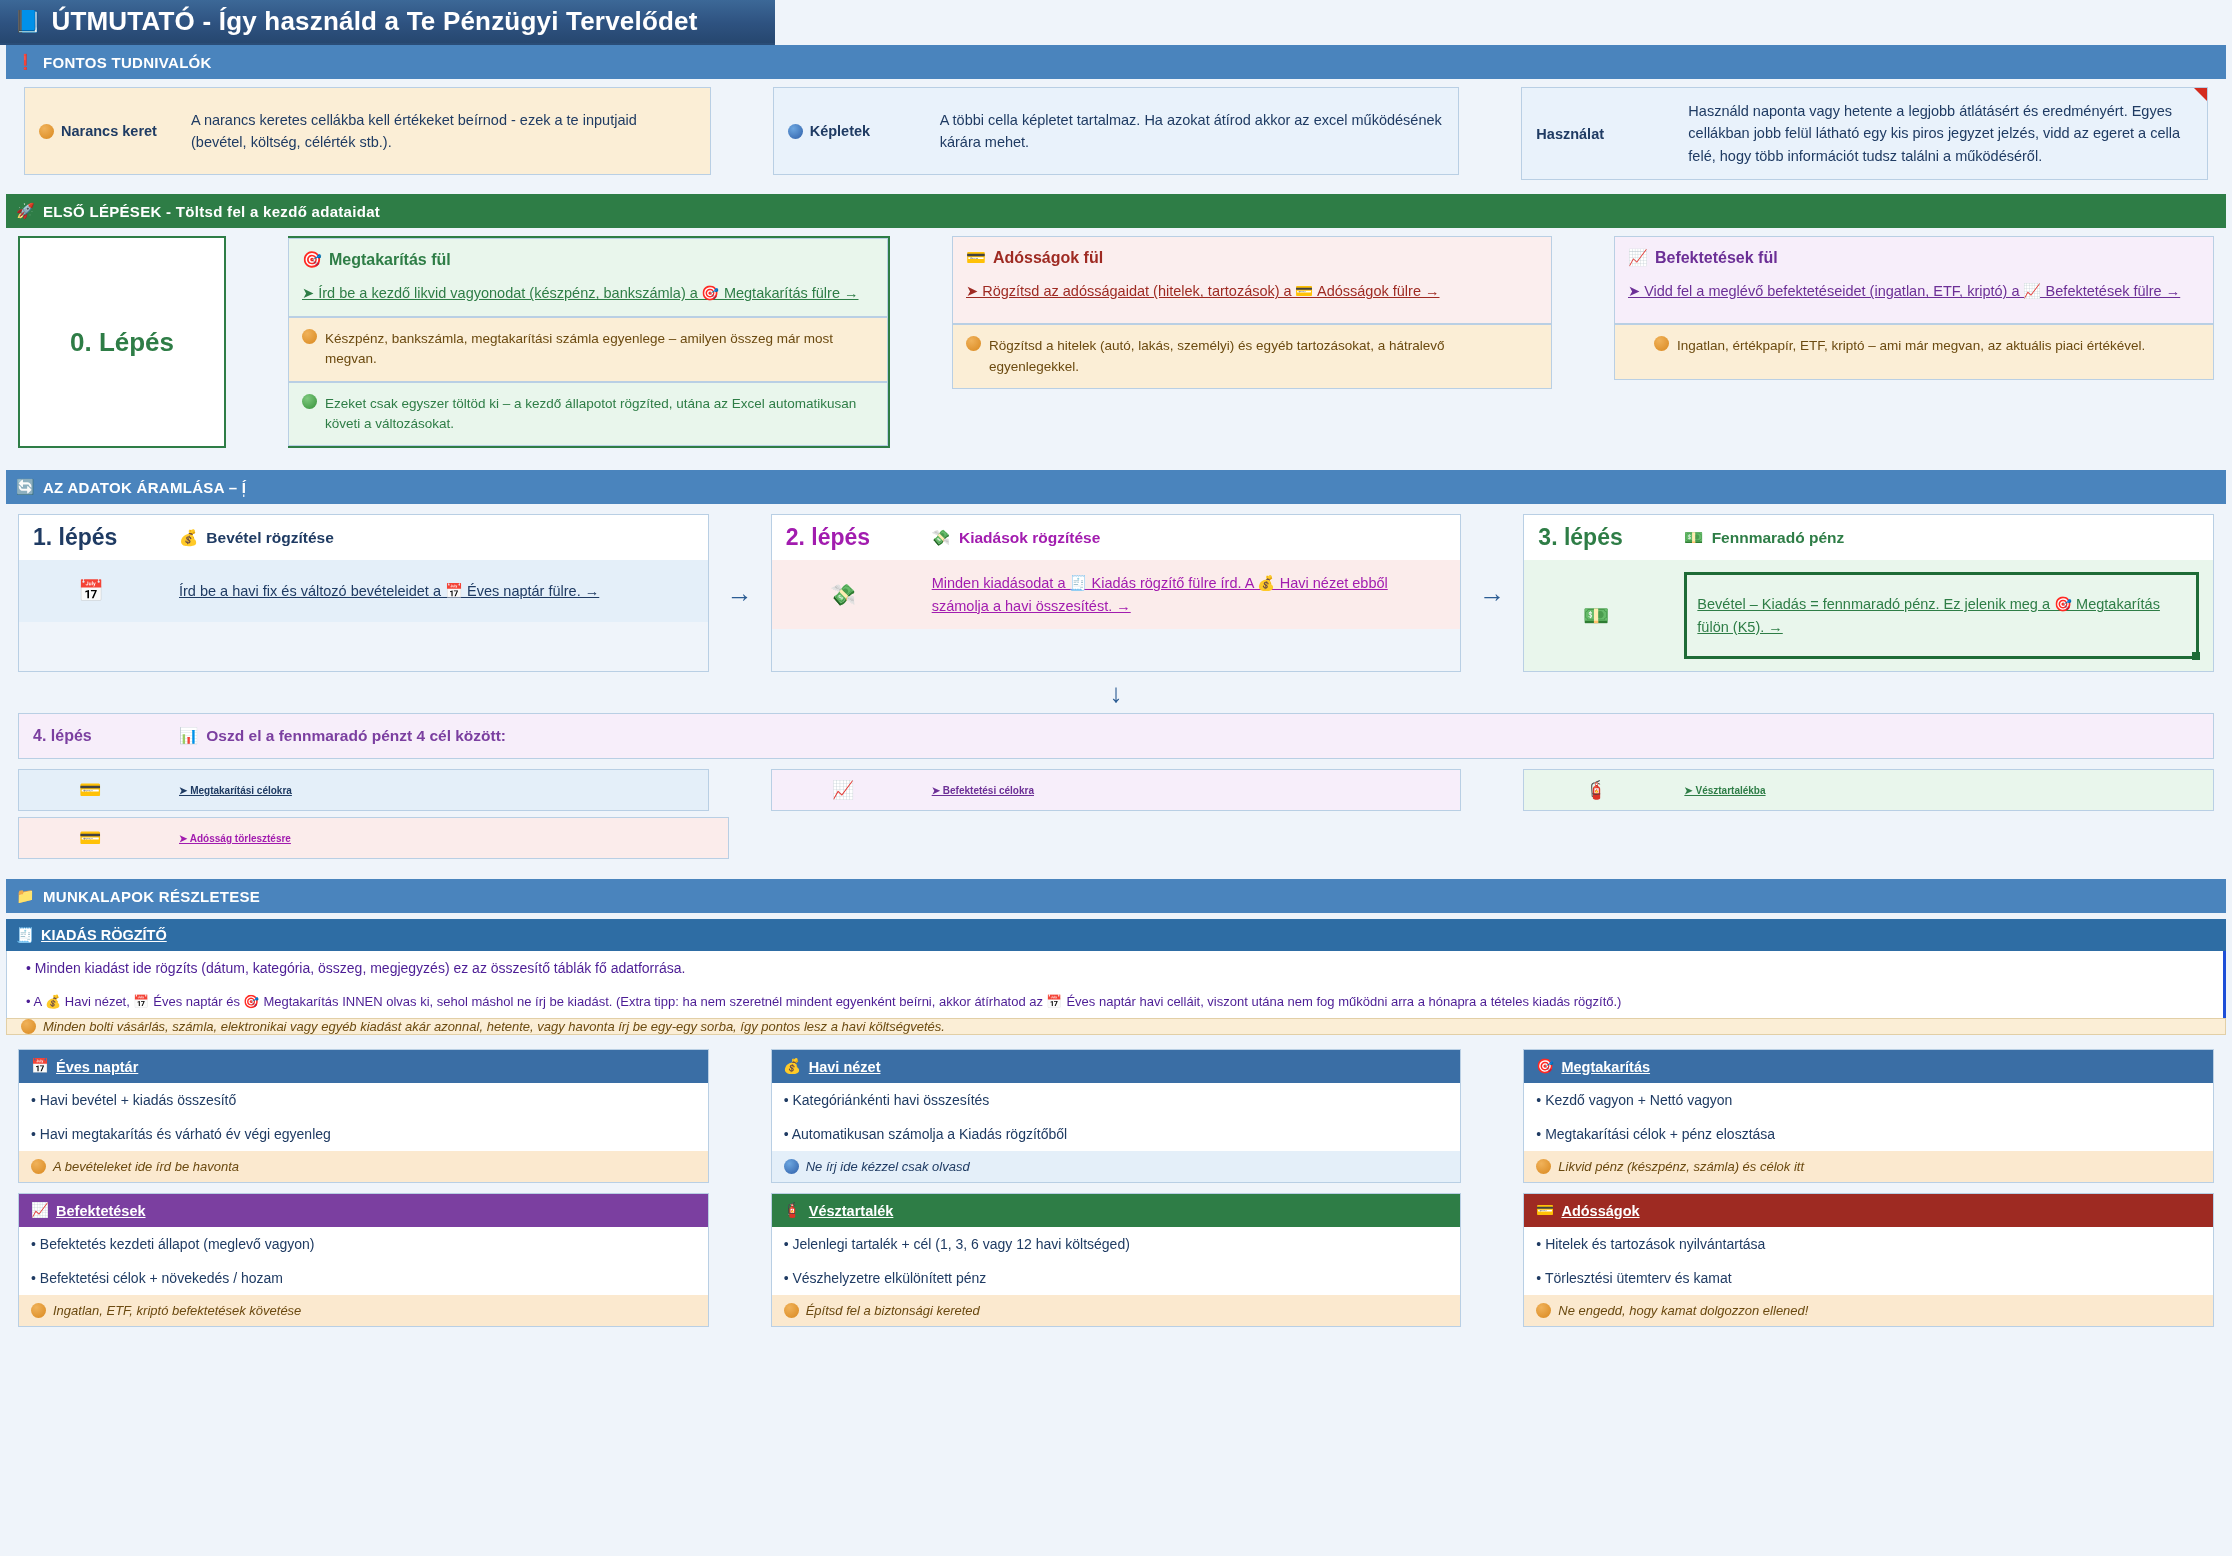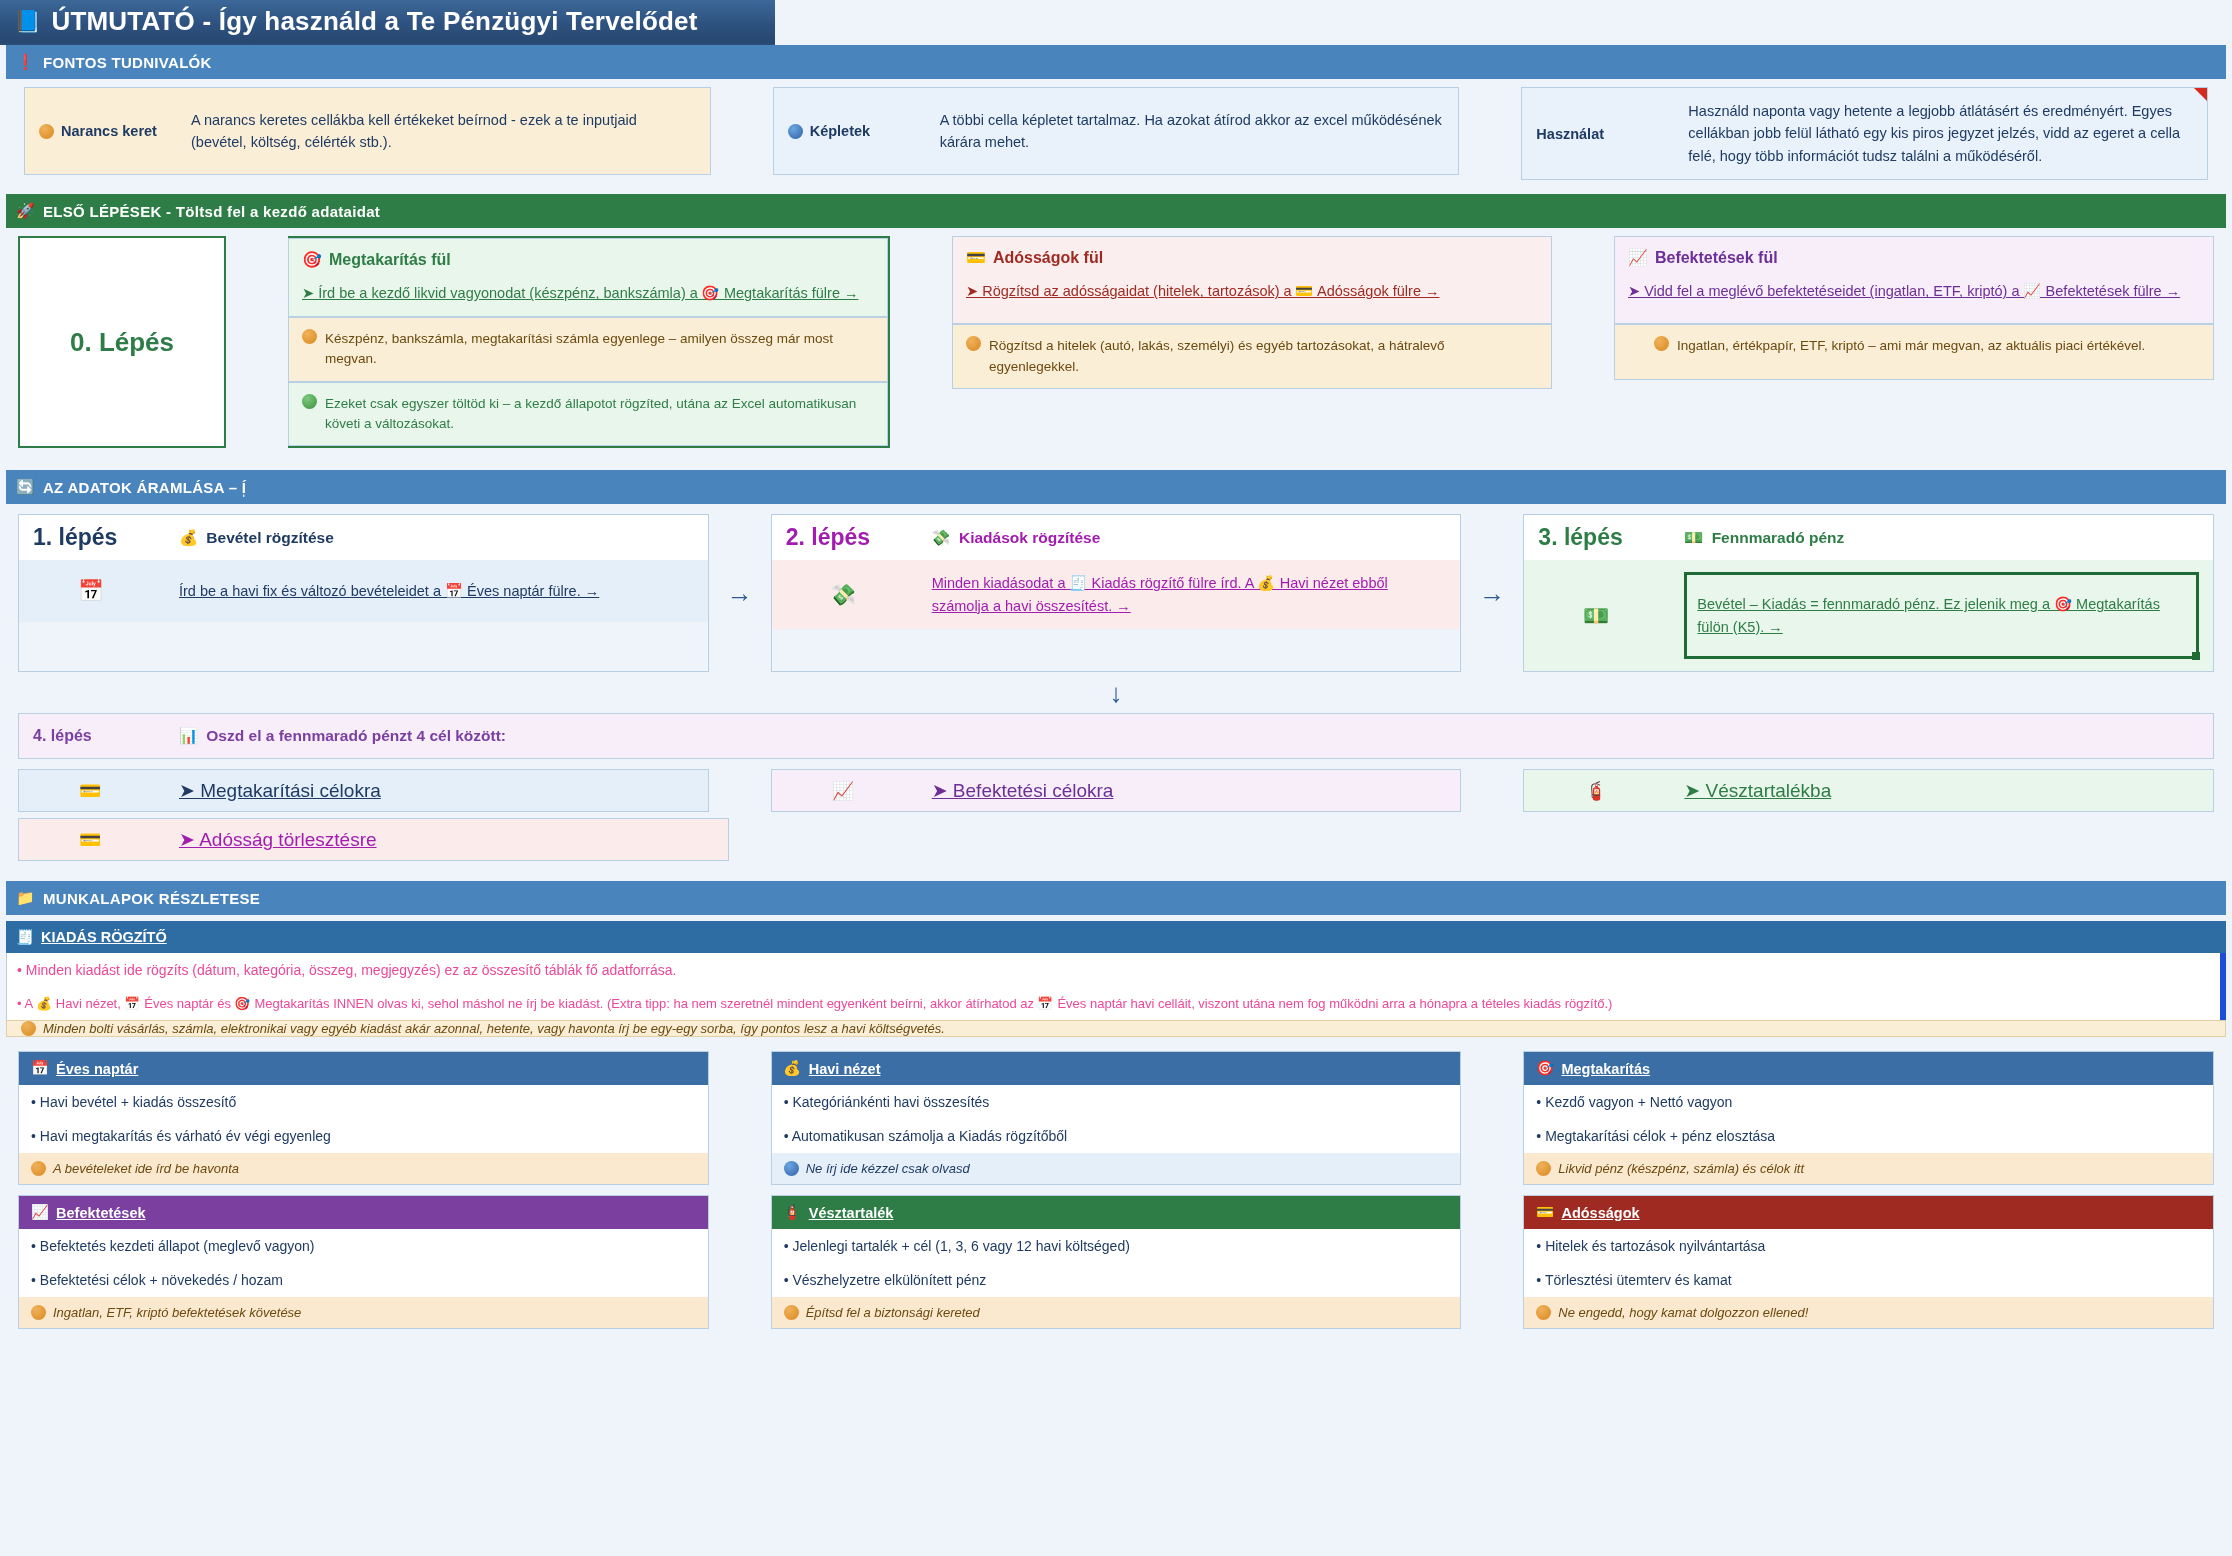--- a/index.html
+++ b/index.html
@@ -124,31 +124,31 @@
   }
   .step4 .num { font-size: 16px; font-weight:bold; color:#7b3fa0; min-width:116px;}
   .step4 .lbl { font-size: 15.5px; font-weight:bold; color:#7b3fa0; display:flex;gap:8px;align-items:center;}
 
   .goalrow { display:flex; padding: 0 18px; gap: 62px; }
   .goalcell {
     flex: 1 1 0; min-width:0; border:1px solid #b9cfe4;
     display:flex; align-items:center; padding: 9px 14px; gap: 30px; min-height: 40px;
   }
   .goalcell .gi { width: 116px; flex:0 0 116px; text-align:center; font-size:18px;}
-  .goalcell .gt { font-size: 19px; font-weight:normal; text-decoration:underline; }
+  .goalcell .gt { font-size: 10px; font-weight:bold; text-decoration:underline; }
 
   
   .krbar {
     margin: 0 6px; background:#2e6da4; color:#fff; height:32px;
     display:flex; align-items:center; padding-left:10px; font-size:14.5px; font-weight:bold;
   }
   .krbar .u { text-decoration: underline; margin-left:7px;}
   .krline {
-    margin: 0 6px; background:#fff; border-left:1px solid #b9cfe4; border-right:6px solid #1d4ed8;
-    padding: 9px 10px; font-size: 14px; color:#ec4899; white-space:nowrap; overflow:hidden;
+    margin: 0 6px; background:#fff; border-left:1px solid #b9cfe4; border-right:3px solid #1d4ed8;
+    padding: 9px 19px; font-size: 14px; color:#4c1d95; white-space:nowrap; overflow:hidden;
   }
   .krnote {
     margin: 0 6px; background:#fbeed6; border:1px solid #e2cfa6;
     padding: 0 14px; font-size: 13px; color:#6b4a10; font-style: italic;
     display:flex; gap:7px; align-items:center;
   }
 
   
   .cards { display:flex; gap: 62px; padding: 0 18px; margin-top: 14px;}
   .card { flex:1 1 0; min-width:0; border:1px solid #b9cfe4; background:#fff; }

